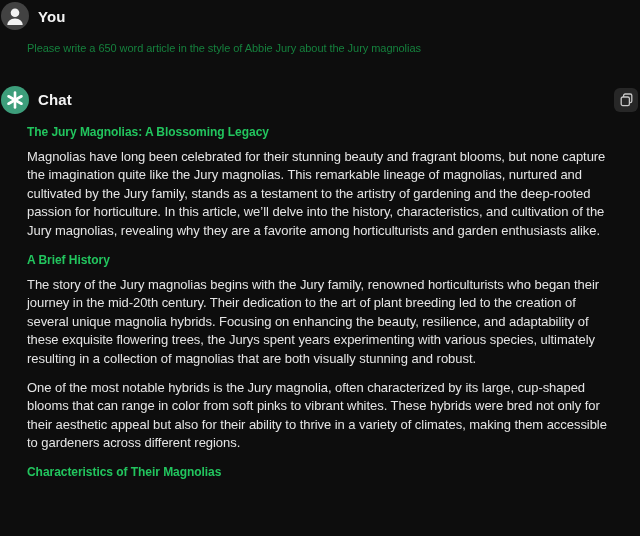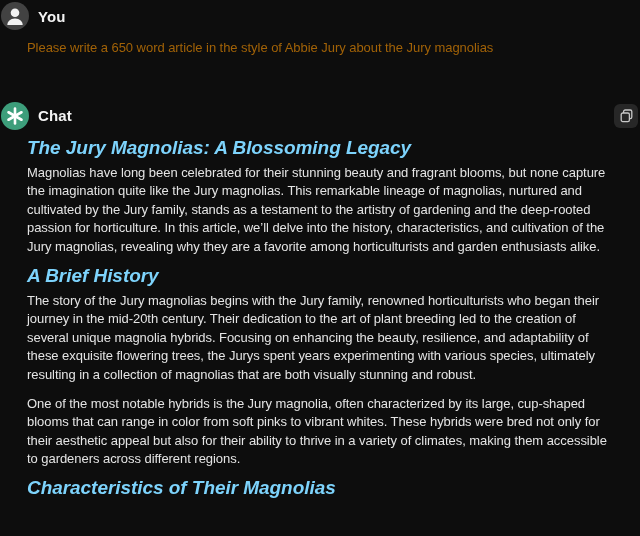--- a/index.html
+++ b/index.html
@@ -50,40 +50,39 @@
     border: none;
     border-radius: 6px;
     background: #272727;
     display: flex;
     align-items: center;
     justify-content: center;
     cursor: pointer;
   }
   .user-text {
     margin: 9px 24px 0 26px;
-    font-size: 13px;
+    font-size: 11px;
     line-height: 18.6px;
-    color: #a16207;
+    color: #15803d;
     letter-spacing: -0.05px;
   }
-  .assistant { margin-top: 44px; }
+  .assistant { margin-top: 28px; }
   .response {
     margin: 9px 24px 0 26px;
     font-size: 13px;
     line-height: 18.6px;
     color: #e4e4e4;
     letter-spacing: -0.05px;
   }
   .response h4 {
-    font-size: 19px;
+    font-size: 12px;
     line-height: 18px;
     margin: 2px 0 7px;
     font-weight: 700;
-    color: #7dd3fc;
-    font-style: italic;
+    color: #22c55e;
   }
   .response p { margin: 0 0 10px; }
   svg { display: block; }
 </style>
 </head>
 <body>
 
 <div class="page">
 
   <section class="user">

